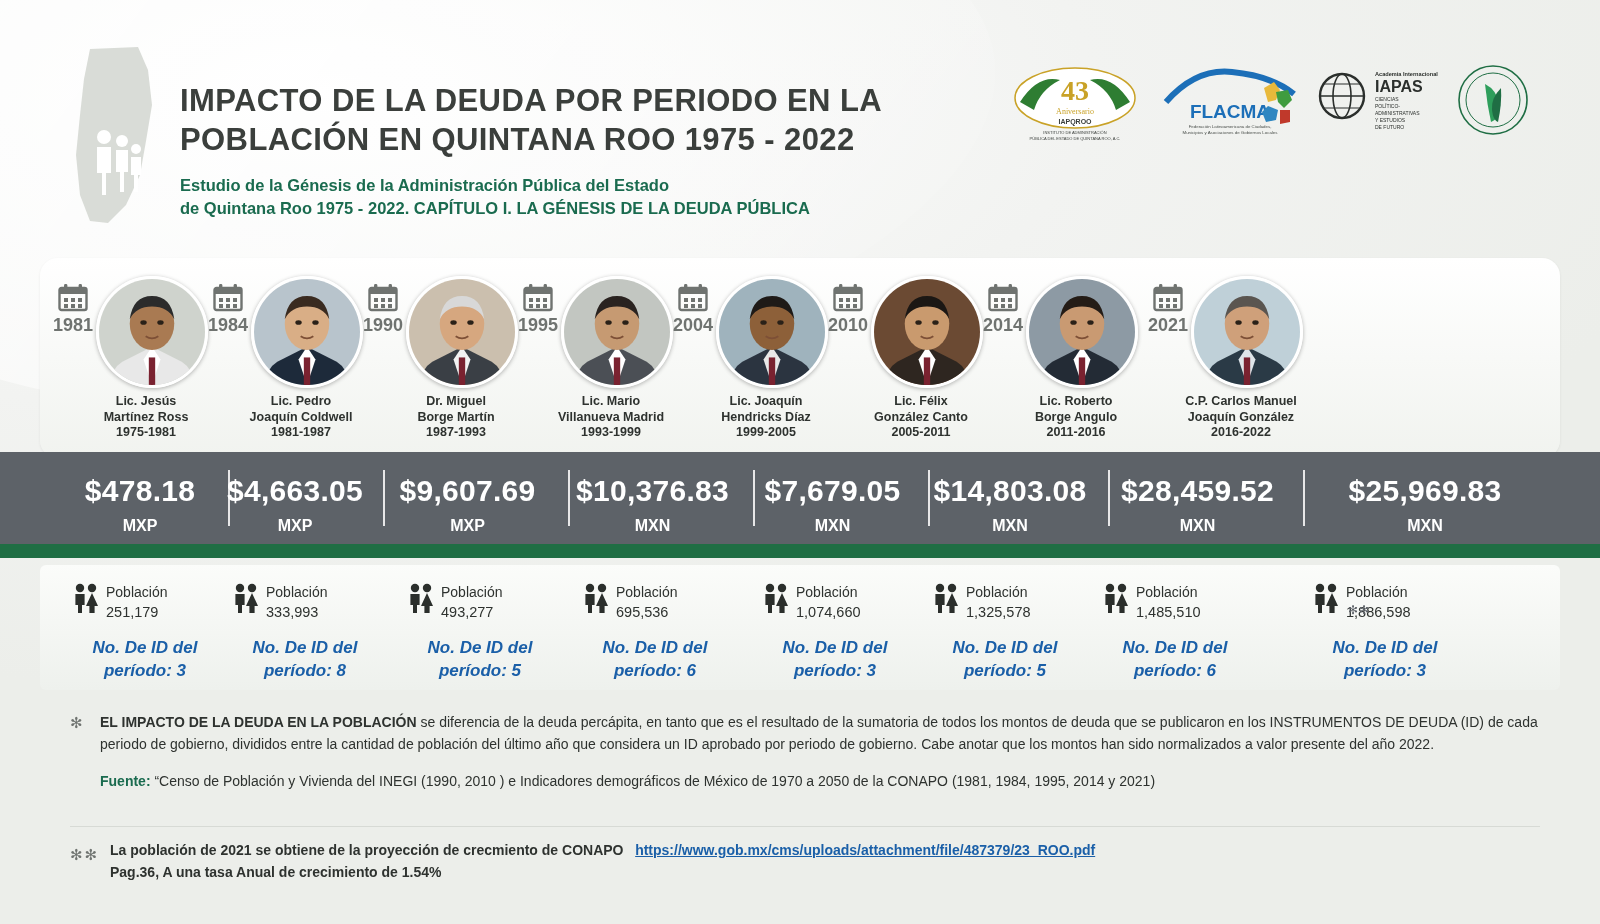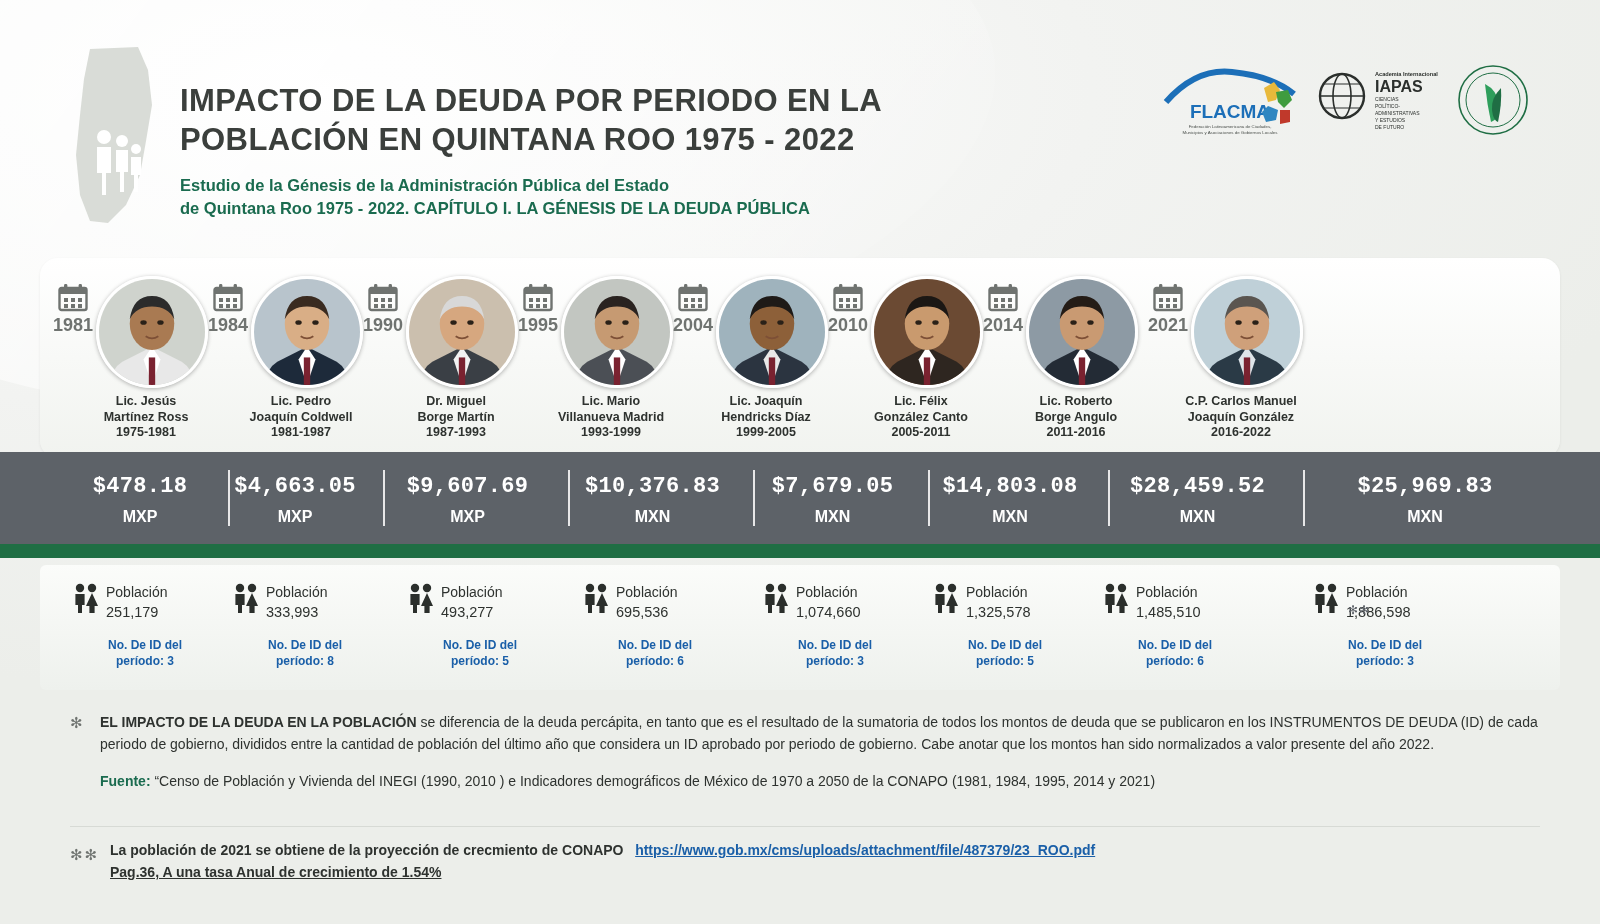--- a/index.html
+++ b/index.html
@@ -69,59 +69,59 @@
     position:absolute;left:11px;top:132px;width:190px;
     font-size:12.5px;font-weight:bold;color:#2e322f;line-height:1.25;
   }
 
   
   .debt-bar{
     position:absolute;left:0;top:452px;width:1600px;height:92px;
     background:#5d6268;
   }
   .debt-cell{position:absolute;top:0;height:92px;text-align:center;color:#fff;}
-  .debt-cell .amt{font-size:22px;font-weight:bold;letter-spacing:.3px;margin-top:22px;font-family:Liberation Mono, monospace;}
+  .debt-cell .amt{font-size:30px;font-weight:bold;letter-spacing:.3px;margin-top:22px;}
   .debt-cell .cur{font-size:16px;font-weight:bold;margin-top:9px;}
   .debt-sep{position:absolute;top:18px;width:2px;height:56px;background:#ffffff;opacity:.85;}
 
   .green-strip{position:absolute;left:0;top:544px;width:1600px;height:14px;background:#1f6e44;}
 
   
   .pop-band{
     position:absolute;left:40px;top:565px;width:1520px;height:125px;
     background:linear-gradient(180deg,#fbfcfa 0%, #eef1ed 100%);
     border-radius:6px;
   }
   .pop-cell{position:absolute;top:565px;width:190px;height:125px;}
   .pop-top{position:absolute;left:0;top:18px;width:190px;display:flex;align-items:flex-start;gap:6px;padding-left:22px;box-sizing:border-box;}
   .ppl-icon{width:28px;height:30px;flex:none;}
   .pop-label{font-size:14px;color:#2e322f;line-height:1.25;}
   .pop-num{font-size:14.5px;color:#2e322f;margin-top:2px;}
   .id-txt{
     position:absolute;left:0;top:72px;width:190px;text-align:center;
-    font-size:12px;font-weight:bold;color:#1a5fa8;line-height:1.35;
+    font-size:17px;font-weight:bold;color:#1a5fa8;line-height:1.35;font-style:italic;
   }
   .ast-small{position:absolute;left:58px;top:38px;font-size:12px;color:#5d6268;letter-spacing:1px;}
 
   
   .notes{position:absolute;left:70px;top:712px;width:1470px;}
   .note-row{position:relative;padding-left:30px;}
   .ast{position:absolute;left:0;top:2px;font-size:15px;color:#6f7370;}
   .note-txt{font-size:14px;color:#2e322f;line-height:1.55;}
   .note-txt b{font-weight:bold;}
   .fuente{margin-top:18px;padding-left:30px;font-size:14px;color:#2e322f;}
   .fuente .lbl{color:#1a6b4f;font-weight:bold;}
 
   .divider{position:absolute;left:70px;top:826px;width:1470px;height:1px;background:#d7dad5;}
 
   .foot{position:absolute;left:70px;top:842px;width:1470px;padding-left:40px;}
   .foot .ast2{position:absolute;left:0;top:4px;font-size:15px;color:#6f7370;letter-spacing:2px;}
   .foot-line1{font-size:14px;color:#2e322f;font-weight:bold;}
   .foot-link{color:#1a5fa8;font-weight:bold;}
-  .foot-line2{font-size:14px;color:#2e322f;font-weight:bold;margin-top:6px;text-decoration:underline;}
+  .foot-line2{font-size:14px;color:#2e322f;font-weight:bold;margin-top:6px;}
 </style>
 </head>
 <body>
 
 <div class="bg-swoosh"></div>
 
 <header>
 
   <div class="qroo-silhouette">
     <svg viewBox="0 0 110 185" xmlns="http://www.w3.org/2000/svg">
@@ -139,20 +139,32 @@
 
   <div class="title-block">
     <div class="main-title">IMPACTO DE LA DEUDA POR PERIODO EN LA POBLACIÓN EN QUINTANA ROO 1975 - 2022</div>
     <div class="sub-title">
       <div>Estudio de la Génesis de la Administración Pública del Estado</div>
       <div>de Quintana Roo 1975 - 2022. CAPÍTULO I. LA GÉNESIS DE LA DEUDA PÚBLICA</div>
     </div>
   </div>
 
   <div class="logos">
+    <div class="logo logo-iapqroo">
+      <svg viewBox="0 0 130 82" xmlns="http://www.w3.org/2000/svg">
+        <ellipse cx="65" cy="36" rx="60" ry="30" fill="#ffffff" stroke="#c9a227" stroke-width="1.5"></ellipse>
+        <path d="M10 40 q18 -28 40 -22 q-20 10 -26 30 z" fill="#2e7d32"></path>
+        <path d="M120 40 q-18 -28 -40 -22 q20 10 26 30 z" fill="#2e7d32"></path>
+        <text x="65" y="38" font-family="Liberation Serif, serif" font-size="28" font-weight="bold" fill="#c9a227" text-anchor="middle">43</text>
+        <text x="65" y="52" font-family="Liberation Serif, serif" font-size="8" fill="#c9a227" text-anchor="middle">Aniversario</text>
+        <text x="65" y="62" font-family="Liberation Sans, sans-serif" font-size="7" font-weight="bold" fill="#3b3f3c" text-anchor="middle">IAPQROO</text>
+        <text x="65" y="72" font-family="Liberation Sans, sans-serif" font-size="4" fill="#3b3f3c" text-anchor="middle">INSTITUTO DE ADMINISTRACIÓN</text>
+        <text x="65" y="78" font-family="Liberation Sans, sans-serif" font-size="4" fill="#3b3f3c" text-anchor="middle">PÚBLICA DEL ESTADO DE QUINTANA ROO, A.C.</text>
+      </svg>
+    </div>
     <div class="logo logo-flacma">
       <svg viewBox="0 0 140 78" xmlns="http://www.w3.org/2000/svg">
         <path d="M6 40 q30 -34 66 -30 q40 4 62 22" fill="none" stroke="#1c6fb8" stroke-width="6"></path>
         <text x="70" y="56" font-family="Liberation Sans, sans-serif" font-size="19" font-weight="bold" fill="#1c6fb8" text-anchor="middle">FLACMA</text>
         <text x="70" y="66" font-family="Liberation Sans, sans-serif" font-size="4.4" fill="#4a4f4b" text-anchor="middle">Federación Latinoamericana de Ciudades,</text>
         <text x="70" y="72" font-family="Liberation Sans, sans-serif" font-size="4.4" fill="#4a4f4b" text-anchor="middle">Municipios y Asociaciones de Gobiernos Locales</text>
         <g>
           <path d="M104 26 l10 -6 6 8 -4 10 -8 2 z" fill="#e8b93b"></path>
           <path d="M116 30 l12 -2 4 10 -8 8 -6 -6 z" fill="#3f9c3f"></path>
           <path d="M108 44 l10 4 -2 10 -10 2 -4 -10 z" fill="#2e86c1"></path>

